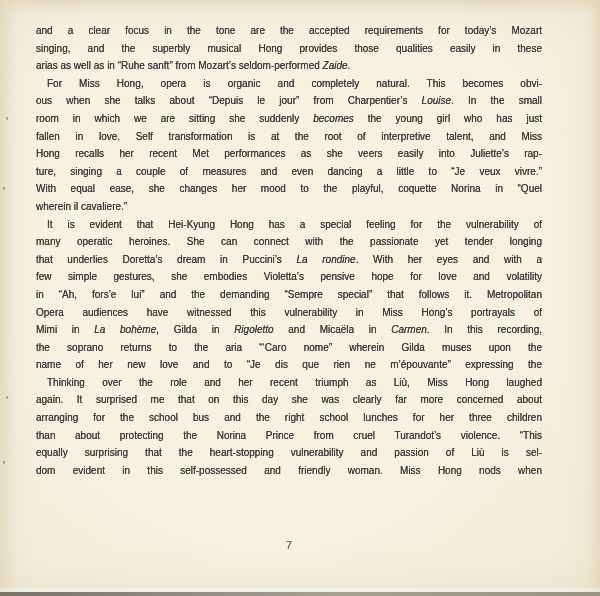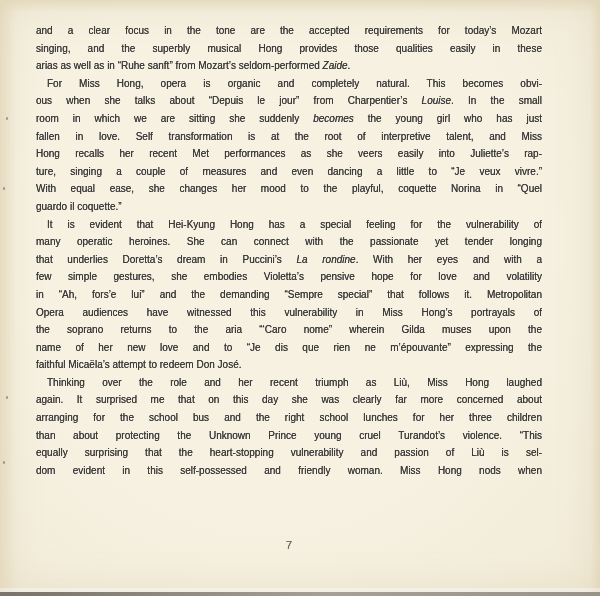--- a/index.html
+++ b/index.html
@@ -55,38 +55,38 @@
         <div class="line"><span>arias as well as in “Ruhe sanft” from Mozart’s seldom-performed </span><span class="it">Zaide</span><span>.</span></div>
       </div>
       <div class="para">
         <div class="line just ind"><span>For Miss Hong, opera is organic and completely natural. This becomes obvi-</span></div>
         <div class="line just"><span>ous when she talks about “Depuis le jour” from Charpentier’s </span><span class="it">Louise</span><span>. In the small</span></div>
         <div class="line just"><span>room in which we are sitting she suddenly </span><span class="it">becomes</span><span> the young girl who has just</span></div>
         <div class="line just"><span>fallen in love. Self transformation is at the root of interpretive talent, and Miss</span></div>
         <div class="line just"><span>Hong recalls her recent Met performances as she veers easily into Juliette’s rap-</span></div>
         <div class="line just"><span>ture, singing a couple of measures and even dancing a little to “Je veux vivre.”</span></div>
         <div class="line just"><span>With equal ease, she changes her mood to the playful, coquette Norina in “Quel</span></div>
-        <div class="line"><span>guardo il coquette.”</span></div>
+        <div class="line"><span>wherein il cavaliere.”</span></div>
       </div>
       <div class="para">
         <div class="line just ind"><span>It is evident that Hei-Kyung Hong has a special feeling for the vulnerability of</span></div>
         <div class="line just"><span>many operatic heroines. She can connect with the passionate yet tender longing</span></div>
         <div class="line just"><span>that underlies Doretta’s dream in Puccini’s </span><span class="it">La rondine</span><span>. With her eyes and with a</span></div>
         <div class="line just"><span>few simple gestures, she embodies Violetta’s pensive hope for love and volatility</span></div>
         <div class="line just"><span>in “Ah, fors’e lui” and the demanding “Sempre special” that follows it. Metropolitan</span></div>
         <div class="line just"><span>Opera audiences have witnessed this vulnerability in Miss Hong’s portrayals of</span></div>
+        <div class="line just"><span>Mimi in </span><span class="it">La bohème</span><span>, Gilda in </span><span class="it">Rigoletto</span><span> and Micaëla in </span><span class="it">Carmen</span><span>. In this recording,</span></div>
         <div class="line just"><span>the soprano returns to the aria “‘Caro nome” wherein Gilda muses upon the</span></div>
         <div class="line just"><span>name of her new love and to “Je dis que rien ne m’épouvante” expressing the</span></div>
-        <div class="line"><span>faithful Micaëla’s attempt to redeem Don José.</span></div>
       </div>
       <div class="para">
         <div class="line just ind"><span>Thinking over the role and her recent triumph as Liù, Miss Hong laughed</span></div>
         <div class="line just"><span>again. It surprised me that on this day she was clearly far more concerned about</span></div>
         <div class="line just"><span>arranging for the school bus and the right school lunches for her three children</span></div>
-        <div class="line just"><span>than about protecting the Unknown Prince young cruel Turandot’s violence. “This</span></div>
+        <div class="line just"><span>than about protecting the Norina Prince from cruel Turandot’s violence. “This</span></div>
         <div class="line just"><span>equally surprising that the heart-stopping vulnerability and passion of Liù is sel-</span></div>
         <div class="line just"><span>dom evident in this self-possessed and friendly woman. Miss Hong nods when</span></div>
       </div>
     </div>
   <div class="pagenum">7</div>
   <div class="edge edge-top"></div>
   <div class="edge edge-left"></div>
   <div class="edge edge-right"></div>
   <div class="bottom-light"></div>
   <div class="bottom-strip"></div>

